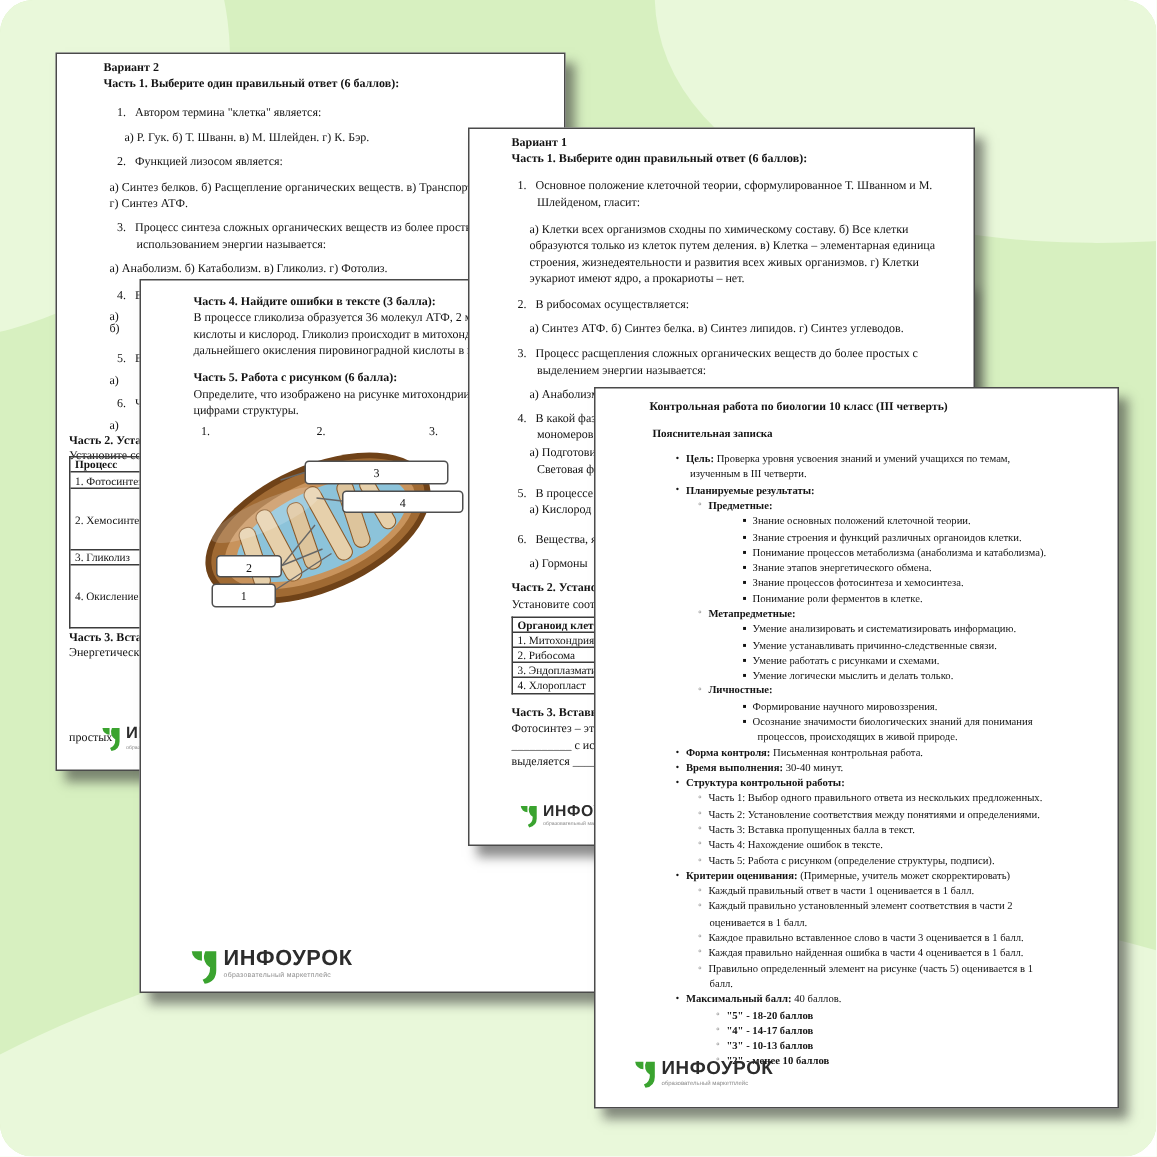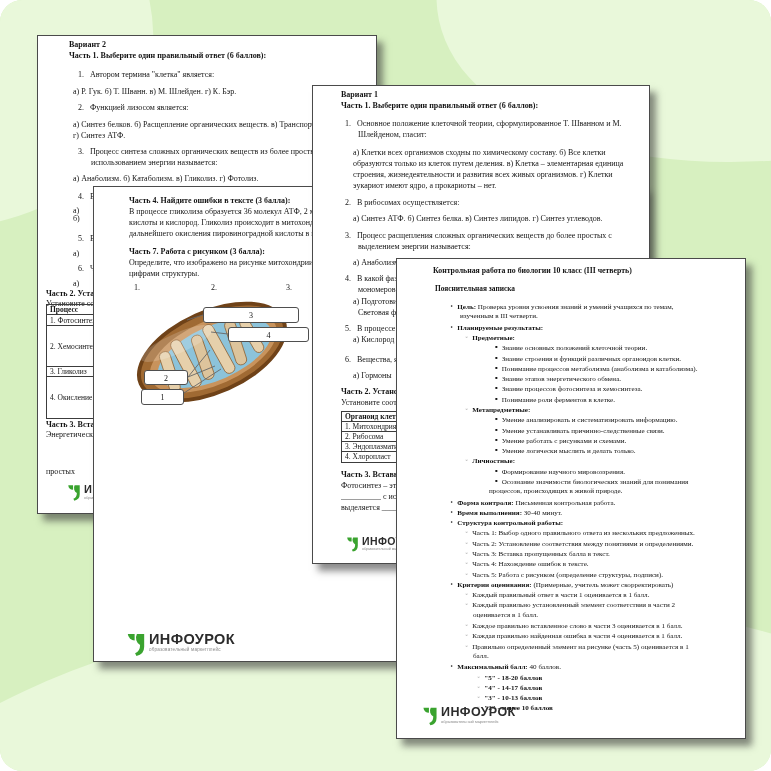--- a/index.html
+++ b/index.html
@@ -57,39 +57,39 @@
     <div class="blob" style="width: 820px; height: 430px; left: 430px; top: -280px; transform: rotate(-12deg); background: rgb(233, 248, 218);"></div>
     <div class="blob" style="width: 1200px; height: 560px; left: -180px; top: 600px; transform: rotate(-4deg); background: rgb(233, 248, 218);"></div>
   </div>
 
   <div class="page" id="page-v2">
     <div>
 
     <div class="ln" style="left: 31px; top: 3px; position: absolute;"><span class="bld">Вариант 2</span></div>
         <div class="ln" style="left: 31px; top: 14px; position: absolute;"><span class="bld">Часть 1. Выберите один правильный ответ (6 баллов):</span></div>
         <div class="ln" style="left: 40px; top: 33px; position: absolute;"><span>1.&nbsp;&nbsp;&nbsp;Автором термина "клетка" является:</span></div>
-        <div class="ln" style="left: 35px; top: 50px; position: absolute;"><span>а) Р. Гук. б) Т. Шванн. в) М. Шлейден. г) К. Бэр.</span></div>
+        <div class="ln" style="left: 45px; top: 50px; position: absolute;"><span>а) Р. Гук. б) Т. Шванн. в) М. Шлейден. г) К. Бэр.</span></div>
         <div class="ln" style="left: 40px; top: 66px; position: absolute;"><span>2.&nbsp;&nbsp;&nbsp;Функцией лизосом является:</span></div>
         <div class="ln" style="left: 35px; top: 83px; position: absolute;"><span>а) Синтез белков. б) Расщепление органических веществ. в) Транспорт веществ.</span></div>
         <div class="ln" style="left: 35px; top: 94px; position: absolute;"><span>г) Синтез АТФ.</span></div>
         <div class="ln" style="left: 40px; top: 110px; position: absolute;"><span>3.&nbsp;&nbsp;&nbsp;Процесс синтеза сложных органических веществ из более простых с</span></div>
         <div class="ln" style="left: 53px; top: 121px; position: absolute;"><span>использованием энергии называется:</span></div>
         <div class="ln" style="left: 35px; top: 137px; position: absolute;"><span>а) Анаболизм. б) Катаболизм. в) Гликолиз. г) Фотолиз.</span></div>
         <div class="ln" style="left: 40px; top: 155px; position: absolute;"><span>4.&nbsp;&nbsp;&nbsp;В какой</span></div>
         <div class="ln" style="left: 35px; top: 169px; position: absolute;"><span>а)</span></div>
         <div class="ln" style="left: 35px; top: 177px; position: absolute;"><span>б)</span></div>
         <div class="ln" style="left: 40px; top: 197px; position: absolute;"><span>5.&nbsp;&nbsp;&nbsp;В</span></div>
         <div class="ln" style="left: 35px; top: 212px; position: absolute;"><span>а)</span></div>
         <div class="ln" style="left: 40px; top: 227px; position: absolute;"><span>6.&nbsp;&nbsp;&nbsp;Ч</span></div>
         <div class="ln" style="left: 35px; top: 242px; position: absolute;"><span>а)</span></div>
         <div class="ln" style="left: 8px; top: 252px; position: absolute;"><span class="bld">Часть 2. Установите соответствие (4 балла):</span></div>
         <div class="ln" style="left: 8px; top: 262px; position: absolute;"><span>Установите соответствие между процессом и характеристикой.</span></div>
         <div class="ln" style="left: 8px; top: 383px; position: absolute;"><span class="bld">Часть 3. Вставьте пропущенные слова (3 балла):</span></div>
         <div class="ln" style="left: 8px; top: 393px; position: absolute;"><span>Энергетический обмен</span></div>
-        <div class="ln" style="left: 8px; top: 430px; position: absolute; text-align: center;"><span>простых</span></div>
+        <div class="ln" style="left: 8px; top: 450px; position: absolute; text-align: center;"><span>простых</span></div>
       </div>
     <div class="tbl" id="v2-table">
 
     <div class="trow" style="height: 10px; line-height: 10px;"><span class="bld">Процесс</span></div>
         <div class="trow" style="height: 11px; line-height: 11px;"><span>1. Фотосинтез</span></div>
         <div class="trow" style="height: 41px; line-height: 41px;"><span>2. Хемосинтез</span></div>
         <div class="trow" style="height: 10px; line-height: 10px;"><span>3. Гликолиз</span></div>
         <div class="trow" style="height: 41px; line-height: 41px;"><span>4. Окисление</span></div>
       </div>
     <div class="logo xs" id="logo-v2">
@@ -104,21 +104,21 @@
     </div>
   </div>
 
   <div class="page" id="page-mito">
     <div>
 
     <div class="ln" style="left: 35px; top: 8px; position: absolute;"><span class="bld">Часть 4. Найдите ошибки в тексте (3 балла):</span></div>
         <div class="ln" style="left: 35px; top: 19px; position: absolute;"><span>В процессе гликолиза образуется 36 молекул АТФ, 2 молекулы молочной</span></div>
         <div class="ln" style="left: 35px; top: 30px; position: absolute;"><span>кислоты и кислород. Гликолиз происходит в митохондриях, где происходит</span></div>
         <div class="ln" style="left: 35px; top: 41px; position: absolute;"><span>дальнейшего окисления пировиноградной кислоты в цикле Кребса.</span></div>
-        <div class="ln" style="left: 35px; top: 59px; position: absolute;"><span class="bld">Часть 7. Работа с рисунком (3 балла):</span></div>
+        <div class="ln" style="left: 35px; top: 59px; position: absolute;"><span class="bld">Часть 5. Работа с рисунком (6 балла):</span></div>
         <div class="ln" style="left: 35px; top: 70px; position: absolute;"><span>Определите, что изображено на рисунке митохондрии, и подпишите обозначенные</span></div>
         <div class="ln" style="left: 35px; top: 81px; position: absolute;"><span>цифрами структуры.</span></div>
         <div class="ln" style="left: 40px; top: 95px; position: absolute;"><span>1.</span></div>
         <div class="ln" style="left: 117px; top: 95px; position: absolute;"><span>2.</span></div>
         <div class="ln" style="left: 192px; top: 95px; position: absolute;"><span>3.</span></div>
       </div>
 
     <div class="figwrap">
       <svg width="185" height="130" viewBox="0 0 185 130">
         <g transform="rotate(-24 88 60)">
@@ -234,21 +234,21 @@
         <div class="ln l3" style="left: 98px; top: 124px; position: absolute;"><span class="mk">▪</span><span>Знание процессов фотосинтеза и хемосинтеза.</span></div>
         <div class="ln l3" style="left: 98px; top: 135px; position: absolute;"><span class="mk">▪</span><span>Понимание роли ферментов в клетке.</span></div>
         <div class="ln" style="left: 68px; top: 145px; position: absolute;"><span class="mk">◦</span><span class="bld">Метапредметные:</span></div>
         <div class="ln l3" style="left: 98px; top: 155px; position: absolute;"><span class="mk">▪</span><span>Умение анализировать и систематизировать информацию.</span></div>
         <div class="ln l3" style="left: 98px; top: 166px; position: absolute;"><span class="mk">▪</span><span>Умение устанавливать причинно-следственные связи.</span></div>
         <div class="ln l3" style="left: 98px; top: 176px; position: absolute;"><span class="mk">▪</span><span>Умение работать с рисунками и схемами.</span></div>
         <div class="ln l3" style="left: 98px; top: 186px; position: absolute;"><span class="mk">▪</span><span>Умение логически мыслить и делать только.</span></div>
         <div class="ln" style="left: 68px; top: 196px; position: absolute;"><span class="mk">◦</span><span class="bld">Личностные:</span></div>
         <div class="ln l3" style="left: 98px; top: 207px; position: absolute;"><span class="mk">▪</span><span>Формирование научного мировоззрения.</span></div>
         <div class="ln l3" style="left: 98px; top: 217px; position: absolute;"><span class="mk">▪</span><span>Осознание значимости биологических знаний для понимания</span></div>
-        <div class="ln" style="left: 92px; top: 227px; position: absolute; text-align: right;"><span>процессов, происходящих в живой природе.</span></div>
+        <div class="ln" style="left: 108px; top: 227px; position: absolute; text-align: right;"><span>процессов, происходящих в живой природе.</span></div>
         <div class="ln" style="left: 53px; top: 238px; position: absolute;"><span class="mk">•</span><span class="bld">Форма контроля:</span><span> Письменная контрольная работа.</span></div>
         <div class="ln" style="left: 53px; top: 248px; position: absolute;"><span class="mk">•</span><span class="bld">Время выполнения:</span><span> 30-40 минут.</span></div>
         <div class="ln" style="left: 53px; top: 258px; position: absolute;"><span class="mk">•</span><span class="bld">Структура контрольной работы:</span></div>
         <div class="ln" style="left: 68px; top: 268px; position: absolute;"><span class="mk">◦</span><span>Часть 1: Выбор одного правильного ответа из нескольких предложенных.</span></div>
         <div class="ln" style="left: 68px; top: 279px; position: absolute;"><span class="mk">◦</span><span>Часть 2: Установление соответствия между понятиями и определениями.</span></div>
         <div class="ln" style="left: 68px; top: 289px; position: absolute;"><span class="mk">◦</span><span>Часть 3: Вставка пропущенных балла в текст.</span></div>
         <div class="ln" style="left: 68px; top: 299px; position: absolute;"><span class="mk">◦</span><span>Часть 4: Нахождение ошибок в тексте.</span></div>
         <div class="ln" style="left: 68px; top: 310px; position: absolute;"><span class="mk">◦</span><span>Часть 5: Работа с рисунком (определение структуры, подписи).</span></div>
         <div class="ln" style="left: 53px; top: 320px; position: absolute;"><span class="mk">•</span><span class="bld">Критерии оценивания:</span><span> (Примерные, учитель может скорректировать)</span></div>
         <div class="ln" style="left: 68px; top: 330px; position: absolute;"><span class="mk">◦</span><span>Каждый правильный ответ в части 1 оценивается в 1 балл.</span></div>

